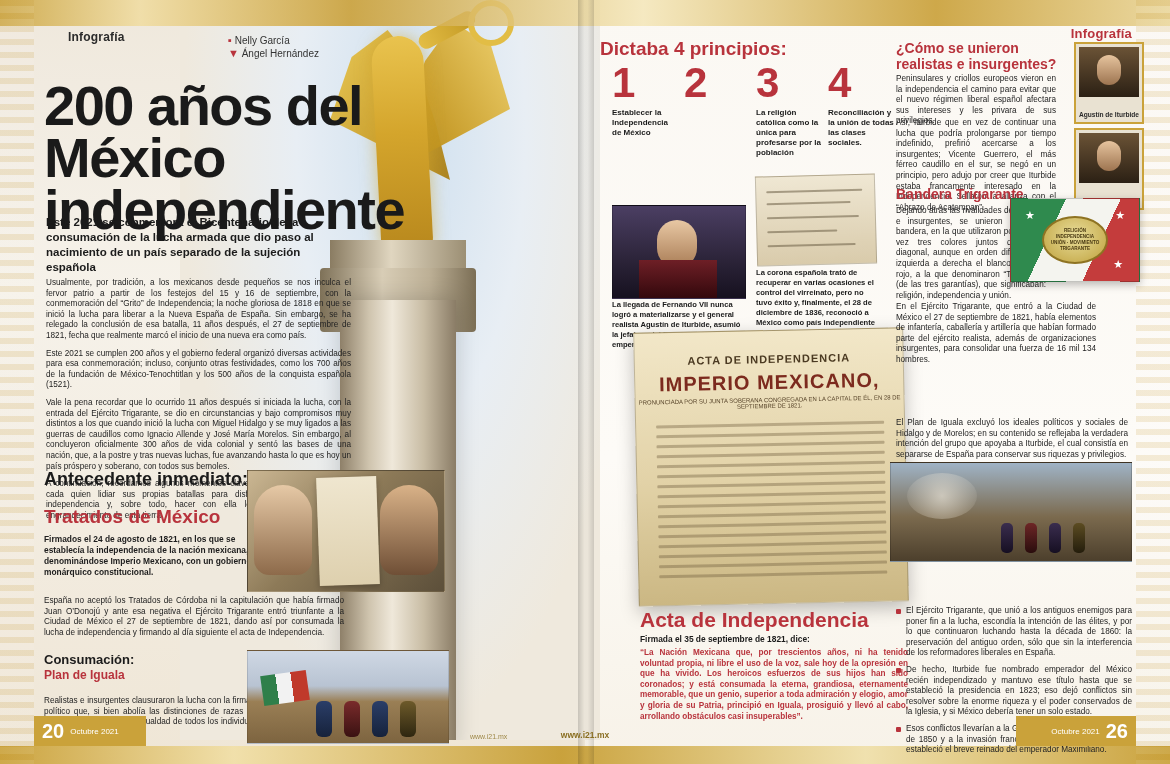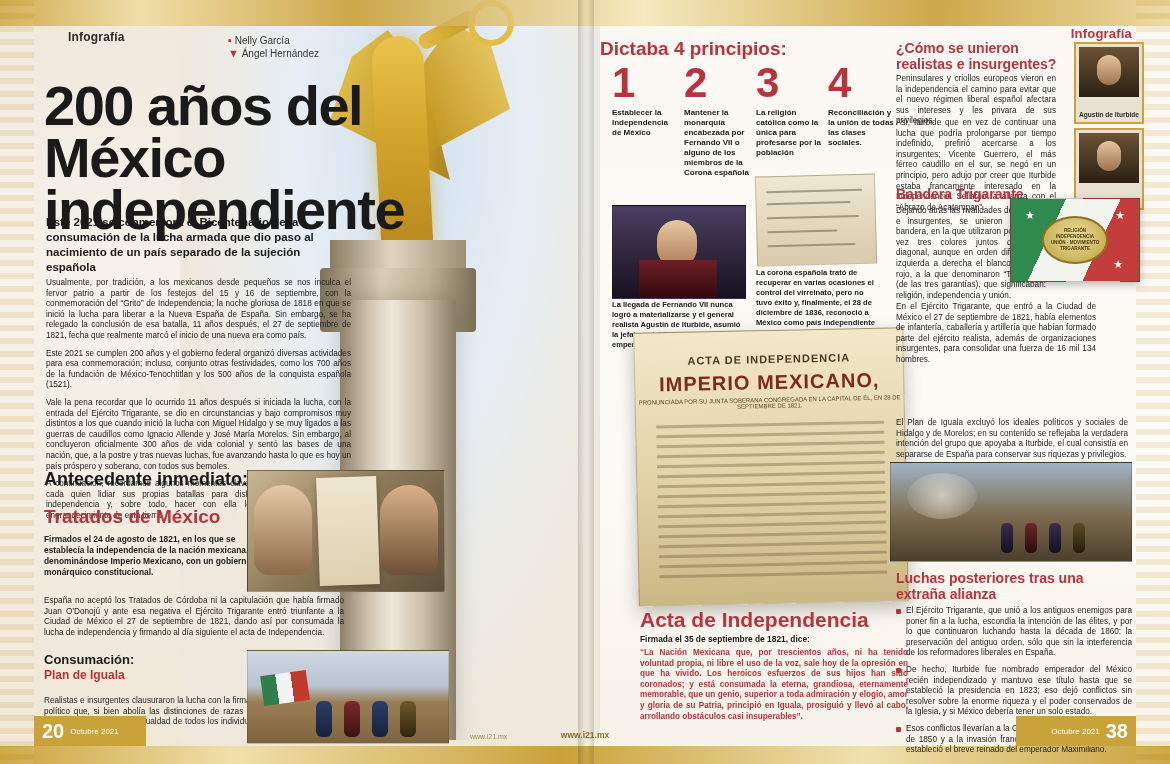--- a/index.html
+++ b/index.html
@@ -437,21 +437,20 @@
   </div>
 
   <div class="dictaba">Dictaba 4 principios:</div>
 
   <div class="principio" id="p1">
     <div class="num">1</div>
     <div class="ptxt">Establecer la Independencia de México</div>
   </div>
   <div class="principio" id="p2">
     <div class="num">2</div>
-    <div class="ptxt">Mantener la monarquía encabezada por Fernando VII o alguno de los miembros de la Corona española</div>
   </div>
   <div class="principio" id="p3">
     <div class="num">3</div>
     <div class="ptxt">La religión católica como la única para profesarse por la población</div>
   </div>
   <div class="principio" id="p4">
     <div class="num">4</div>
     <div class="ptxt">Reconciliación y la unión de todas las clases sociales.</div>
   </div>
 
@@ -528,31 +527,30 @@
   <div class="r-p" id="rp6">El Plan de Iguala excluyó los ideales políticos y sociales de Hidalgo y de Morelos; en su contenido se reflejaba la verdadera intención del grupo que apoyaba a Iturbide, el cual consistía en separarse de España para conservar sus riquezas y privilegios.</div>
 
   <div class="img-guerra">
     <div class="smoke"></div>
     <div class="tr t1"></div>
     <div class="tr t2"></div>
     <div class="tr t3"></div>
     <div class="tr t4"></div>
   </div>
 
-  <div class="r-h" id="rh4">Luchas posteriores tras una extraña alianza</div>
   <div class="bullets">
     <p>El Ejército Trigarante, que unió a los antiguos enemigos para poner fin a la lucha, escondía la intención de las élites, y por lo que continuaron luchando hasta la década de 1860: la preservación del antiguo orden, sólo que sin la interferencia de los reformadores liberales en España.</p>
     <p>De hecho, Iturbide fue nombrado emperador del México recién independizado y mantuvo ese título hasta que se estableció la presidencia en 1823; eso dejó conflictos sin resolver sobre la enorme riqueza y el poder conservados de la Iglesia, y si México debería tener un solo estado.</p>
     <p>Esos conflictos llevarían a la Guerra de Reforma de la década de 1850 y a la invasión francesa de los años de 1860 que estableció el breve reinado del emperador Maximiliano.</p>
   </div>
 
   <div class="folio-left">
     <span class="num">20</span>
     <span class="dt">Octubre 2021</span>
   </div>
   <div class="folio-right">
     <span class="dt">Octubre 2021</span>
-    <span class="num">38</span>
+    <span class="num">26</span>
   </div>
   <div class="site">www.i21.mx</div>
   <div class="site-left">www.i21.mx</div>
 
 </div>
 
 </body></html>

